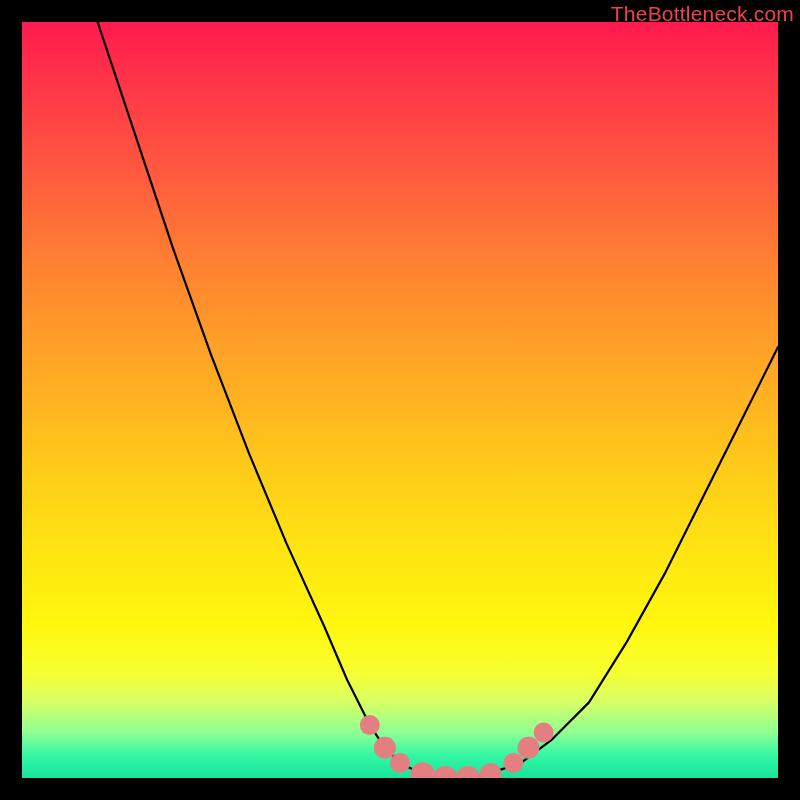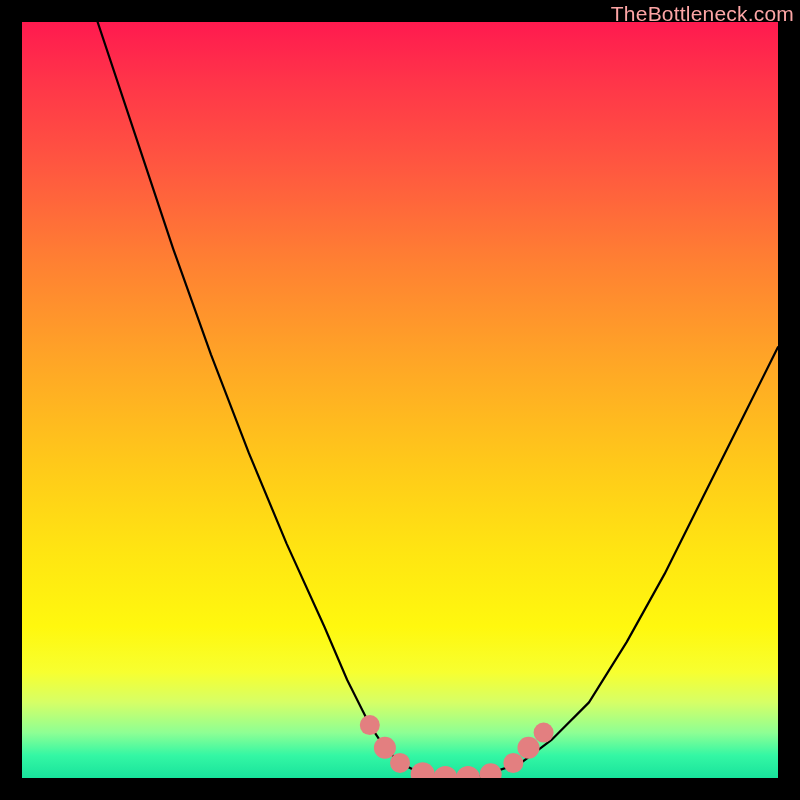--- a/index.html
+++ b/index.html
@@ -39,21 +39,21 @@
       #d6ff66 90%,
       #8eff94 94%,
       #34f7a4 97%,
       #18e39c 100%
     );
   }
   .watermark {
     position: absolute;
     top: 2px;
     right: 6px;
-    color: #fca5a5;
+    color: #ef4444;
     font-size: 21px;
     letter-spacing: 0.2px;
     font-weight: 400;
     user-select: none;
   }
   svg.curve {
     position: absolute;
     left: 0;
     top: 0;
     width: 756px;

